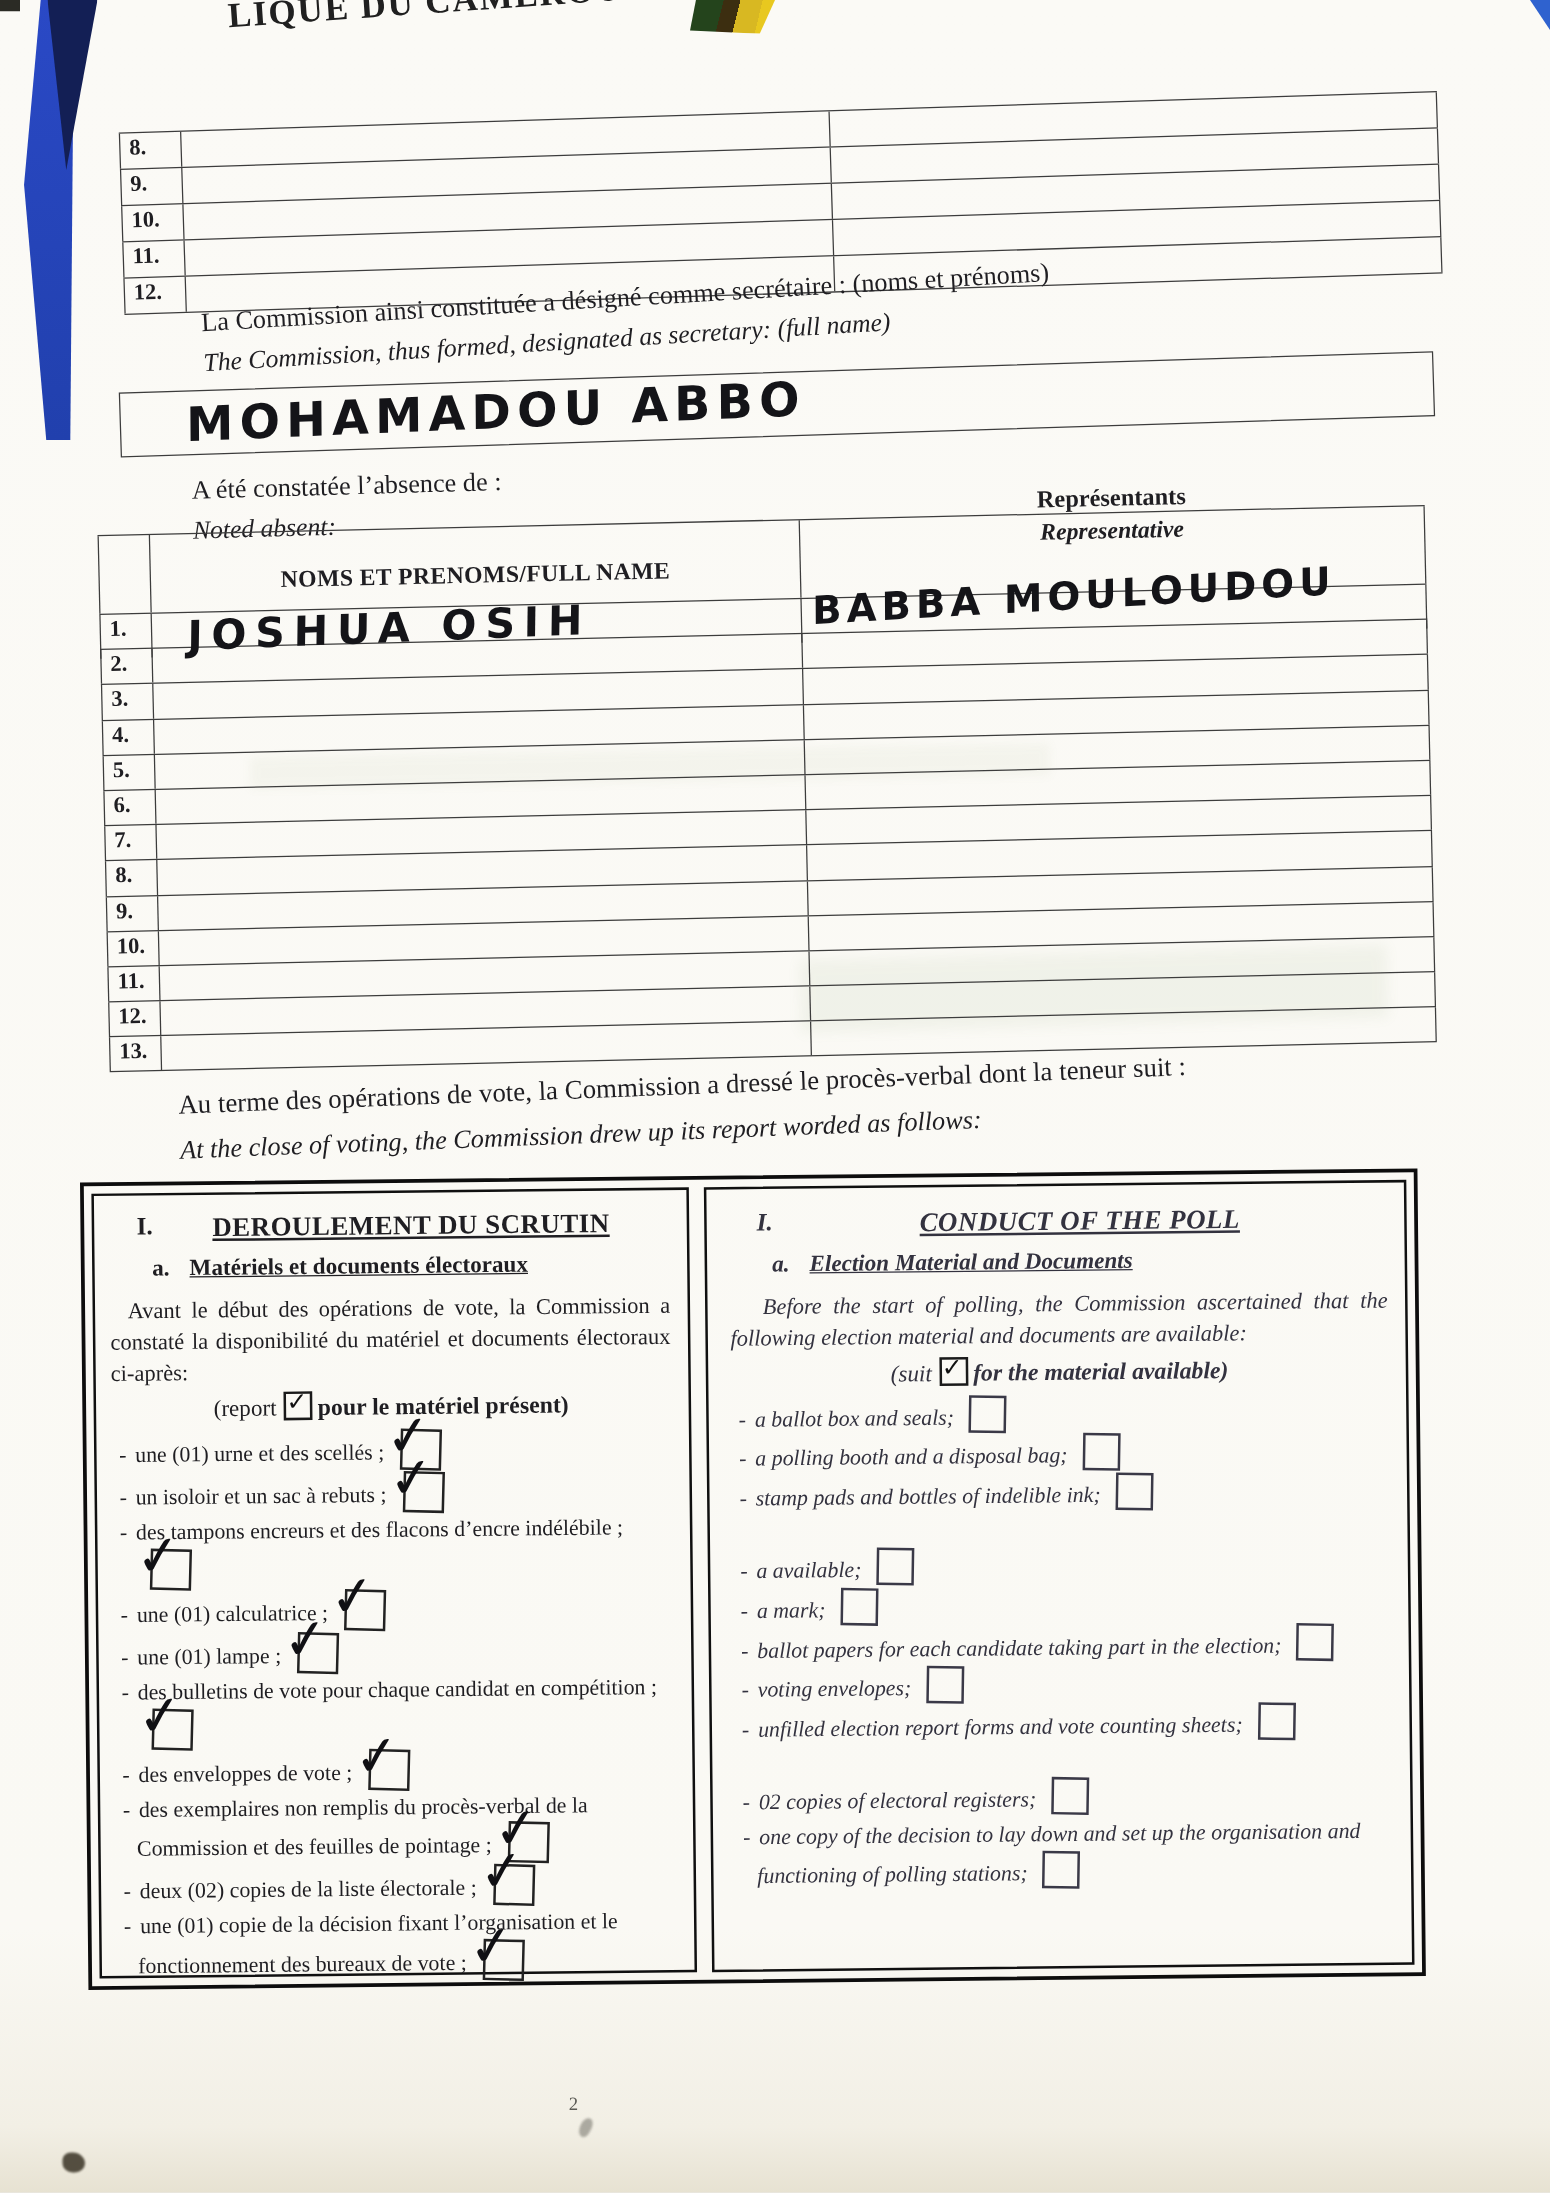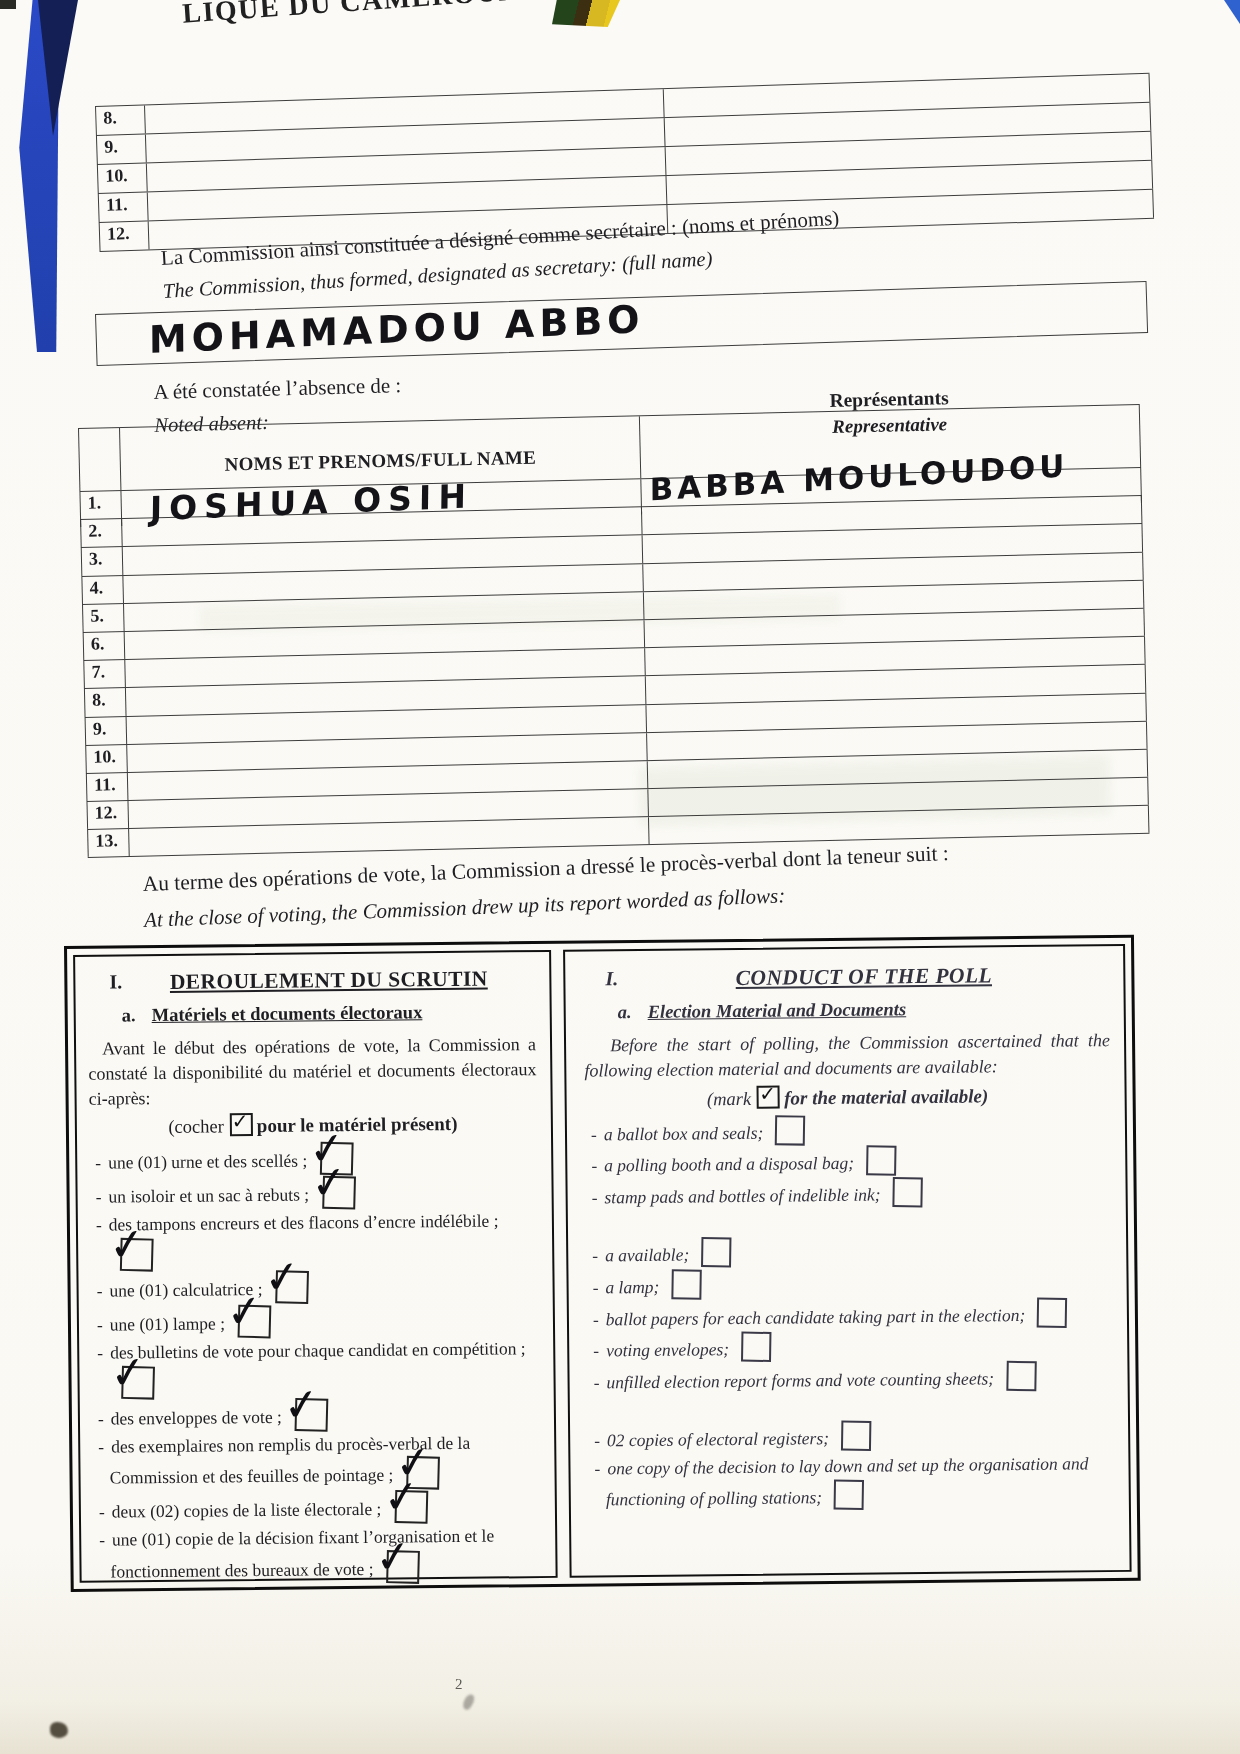--- a/index.html
+++ b/index.html
@@ -255,21 +255,21 @@
       <div class="sec-head">
         <span class="snum">I.</span>
         <span class="stitle">DEROULEMENT DU SCRUTIN</span>
       </div>
       <div class="sub-head">
         <span class="sbnum">a.</span>
         <span class="sbtitle">Matériels et documents électoraux</span>
       </div>
       <div class="intro">Avant le début des opérations de vote, la Commission a constaté la disponibilité du matériel et documents électoraux ci-après:</div>
       <div class="markline">
-        <span>(cocher</span><span class="minibox"><span class="mtick">✓</span></span><b>pour le matériel présent)</b>
+        <span>(report</span><span class="minibox"><span class="mtick">✓</span></span><b>pour le matériel présent)</b>
       </div>
       <div class="list">
         <div class="item"><span class="dash">-</span><span>une (01) urne et des scellés ;</span><span class="cb"><span class="tick">✓</span></span></div>
         <div class="item"><span class="dash">-</span><span>un isoloir et un sac à rebuts ;</span><span class="cb"><span class="tick">✓</span></span></div>
         <div class="item"><span class="dash">-</span><span>des tampons encreurs et des flacons d’encre indélébile ;</span><span class="cb"><span class="tick">✓</span></span></div>
         <div class="item"><span class="dash">-</span><span>une (01) calculatrice ;</span><span class="cb"><span class="tick">✓</span></span></div>
         <div class="item"><span class="dash">-</span><span>une (01) lampe ;</span><span class="cb"><span class="tick">✓</span></span></div>
         <div class="item"><span class="dash">-</span><span>des bulletins de vote pour chaque candidat en compétition ;</span><span class="cb"><span class="tick">✓</span></span></div>
         <div class="item"><span class="dash">-</span><span>des enveloppes de vote ;</span><span class="cb"><span class="tick">✓</span></span></div>
         <div class="item"><span class="dash">-</span><span>des exemplaires non remplis du procès-verbal de la Commission et des feuilles de pointage ;</span><span class="cb"><span class="tick">✓</span></span></div>
@@ -282,28 +282,28 @@
       <div class="sec-head">
         <span class="snum">I.</span>
         <span class="stitle">CONDUCT OF THE POLL</span>
       </div>
       <div class="sub-head">
         <span class="sbnum">a.</span>
         <span class="sbtitle">Election Material and Documents</span>
       </div>
       <div class="intro">Before the start of polling, the Commission ascertained that the following election material and documents are available:</div>
       <div class="markline">
-        <span>(mark</span><span class="minibox"><span class="mtick">✓</span></span><b>for the material available)</b>
+        <span>(suit</span><span class="minibox"><span class="mtick">✓</span></span><b>for the material available)</b>
       </div>
       <div class="list">
         <div class="item"><span class="dash">-</span><span>a ballot box and seals;</span><span class="cbr"></span></div>
         <div class="item"><span class="dash">-</span><span>a polling booth and a disposal bag;</span><span class="cbr"></span></div>
         <div class="item"><span class="dash">-</span><span>stamp pads and bottles of indelible ink;</span><span class="cbr"></span></div>
         <div class="item gap"><span class="dash">-</span><span>a available;</span><span class="cbr"></span></div>
-        <div class="item"><span class="dash">-</span><span>a lamp;</span><span class="cbr"></span></div>
+        <div class="item"><span class="dash">-</span><span>a mark;</span><span class="cbr"></span></div>
         <div class="item"><span class="dash">-</span><span>ballot papers for each candidate taking part in the election;</span><span class="cbr"></span></div>
         <div class="item"><span class="dash">-</span><span>voting envelopes;</span><span class="cbr"></span></div>
         <div class="item"><span class="dash">-</span><span>unfilled election report forms and vote counting sheets;</span><span class="cbr"></span></div>
         <div class="item gap"><span class="dash">-</span><span>02 copies of electoral registers;</span><span class="cbr"></span></div>
         <div class="item"><span class="dash">-</span><span>one copy of the decision to lay down and set up the organisation and functioning of polling stations;</span><span class="cbr"></span></div>
       </div>
     </div>
   </div>
 
   <div class="pageno">2</div>

